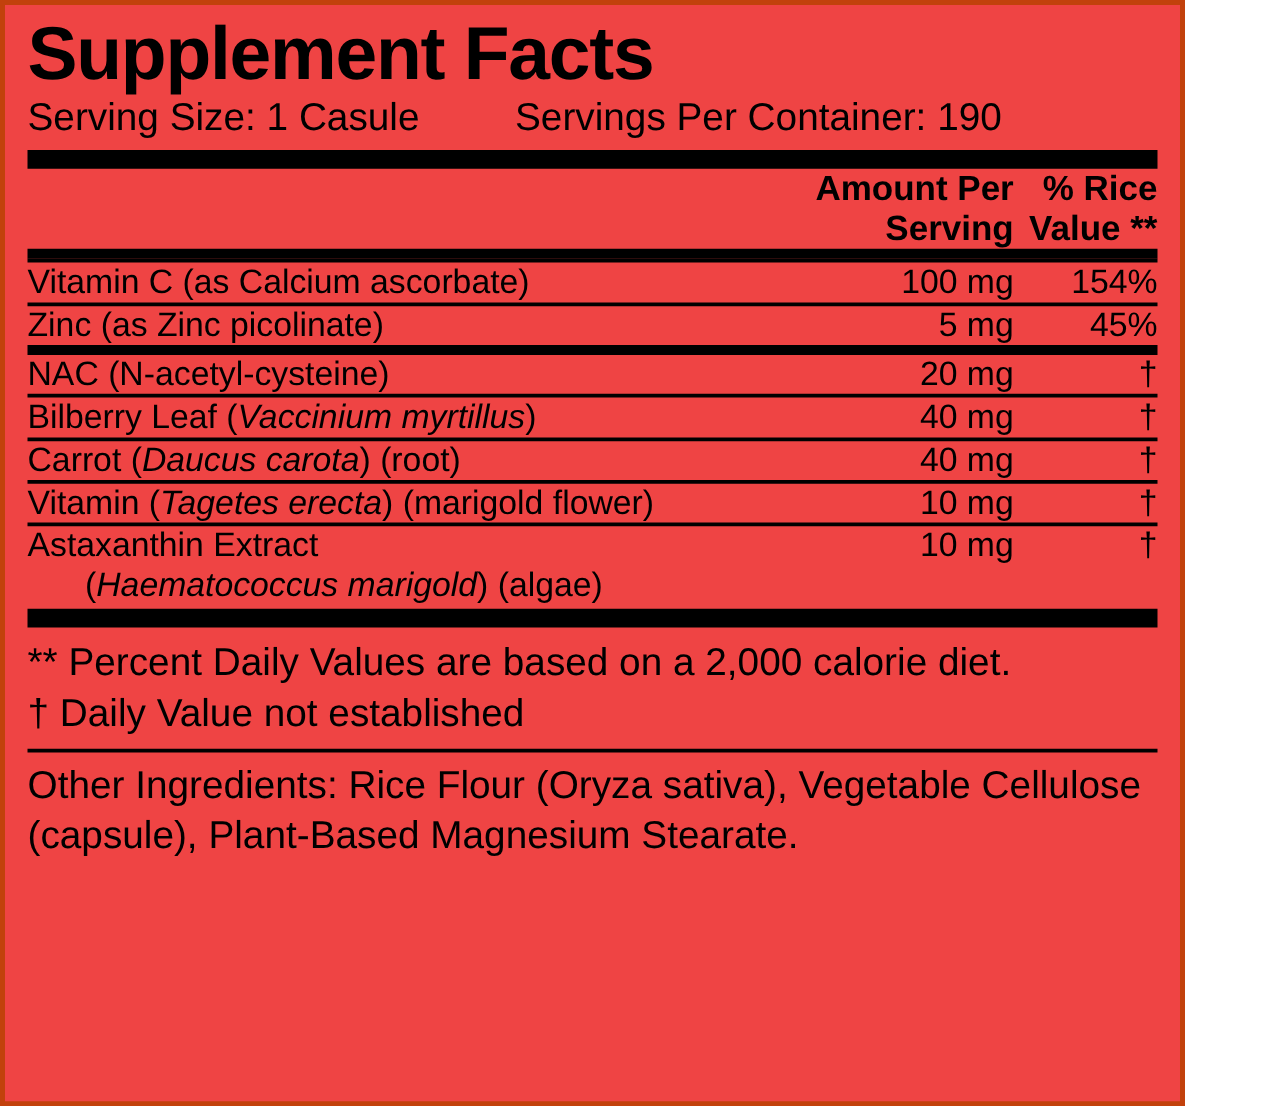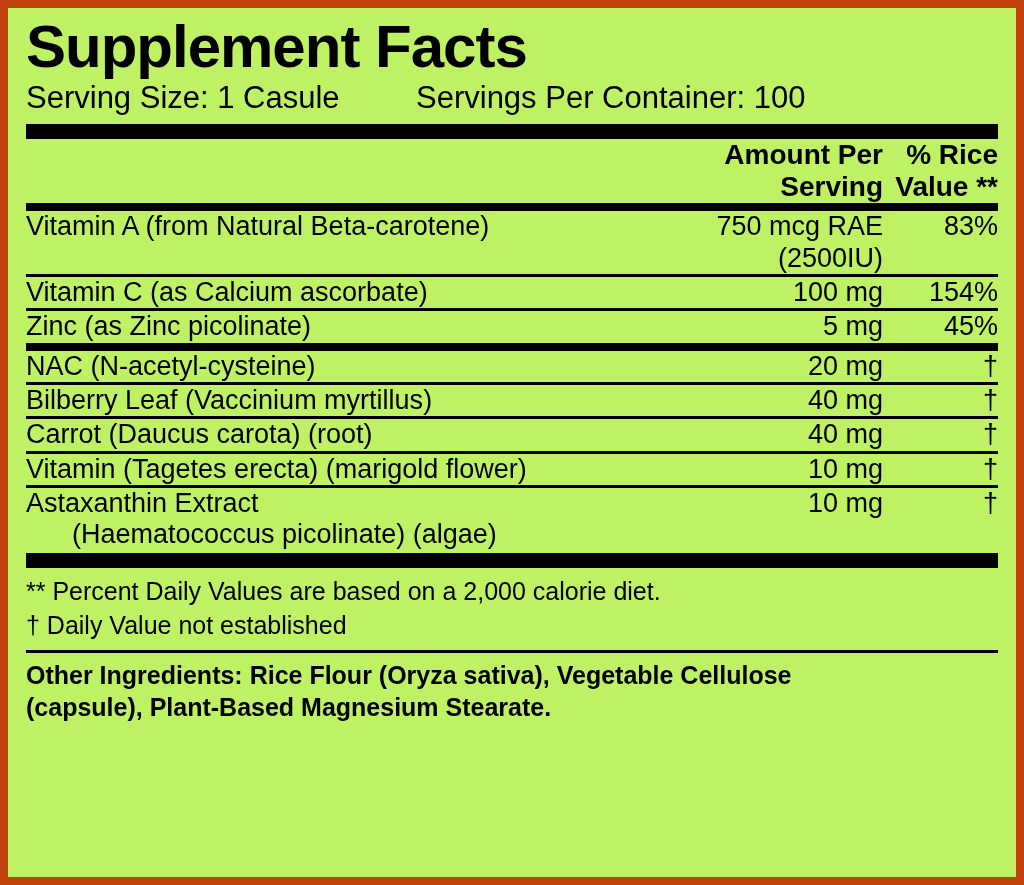--- a/index.html
+++ b/index.html
@@ -9,25 +9,25 @@
   }
   body {
     width: 1024px;
     height: 885px;
     font-family: "Liberation Sans", sans-serif;
     color: #000000;
     overflow: hidden;
   }
   .panel {
     position: relative;
-    width: 1024px;
+    width: 948px;
     height: 885px;
     box-sizing: border-box;
-    border: 8px solid #c2410c;
-    background: #bef264;
+    border: 4px solid #c2410c;
+    background: #ef4444;
     padding: 0 18px;
   }
   .title {
     font-size: 60px;
     font-weight: bold;
     letter-spacing: -1px;
     line-height: 1.02;
     margin-top: 8px;
     margin-bottom: 2px;
   }
@@ -79,52 +79,51 @@
     padding: 0;
   }
   .sep-line {
     height: 3px;
     background: #000000;
     width: 100%;
   }
   .sep-line.thick {
     height: 8px;
   }
-  .ital { }
+  .ital { font-style: italic; }
   .sub-line {
     display: block;
     padding-left: 46px;
   }
   .amt-sub {
     display: block;
     text-align: right;
   }
   .footnotes {
-    font-size: 25px;
+    font-size: 31px;
     line-height: 1.33;
     padding-top: 7px;
   }
   .other-ing {
-    font-size: 25px;
+    font-size: 31px;
     line-height: 1.28;
     padding-top: 6px;
-    font-weight: bold;
   }
   .dagger { font-size: 27px; }
 </style>
 </head>
 <body>
 
 <div class="panel">
 
   <div class="title">Supplement Facts</div>
 
   <div class="serving-row">
     <div class="serving-size">Serving Size: 1 Casule</div>
-    <div>Servings Per Container: 100</div>
+    <div>Servings Per Container: 190</div>
   </div>
 
   <div class="rule-thick"></div>
 
   <table class="facts">
     <tbody>
         <tr>
       <td class="col-name head-cell"></td>
       <td class="col-amount head-cell">
         <span class="hdr-block">Amount Per</span>
@@ -135,30 +134,20 @@
         <span class="hdr-block">Value **</span>
       </td>
     </tr>
 
     <tr class="sep">
       <td colspan="3">
             <div class="sep-line thick"></div>
           </td>
     </tr>
 
-    <tr class="nutrient-row">
-      <td class="col-name">
-        <span>Vitamin A (from Natural Beta-carotene)</span>
-      </td>
-      <td class="col-amount">
-        <span class="amt-sub">750 mcg RAE</span>
-        <span class="amt-sub">(2500IU)</span>
-      </td>
-      <td class="col-dv">83%</td>
-    </tr>
     <tr class="sep">
           <td colspan="3">
             <div class="sep-line"></div>
           </td>
         </tr>
 
     <tr class="nutrient-row">
       <td class="col-name">
         <span>Vitamin C (as Calcium ascorbate)</span>
       </td>
@@ -232,21 +221,21 @@
     </tr>
     <tr class="sep">
           <td colspan="3">
             <div class="sep-line"></div>
           </td>
         </tr>
 
     <tr class="nutrient-row">
       <td class="col-name">
         <span>Astaxanthin Extract</span>
-        <span class="sub-line"><span>(</span><span class="ital">Haematococcus picolinate</span><span>) (algae)</span></span>
+        <span class="sub-line"><span>(</span><span class="ital">Haematococcus marigold</span><span>) (algae)</span></span>
       </td>
       <td class="col-amount">10 mg</td>
       <td class="col-dv dagger">†</td>
     </tr>
   </tbody>
     </table>
 
   <div class="rule-thick"></div>
 
   <div class="footnotes">

